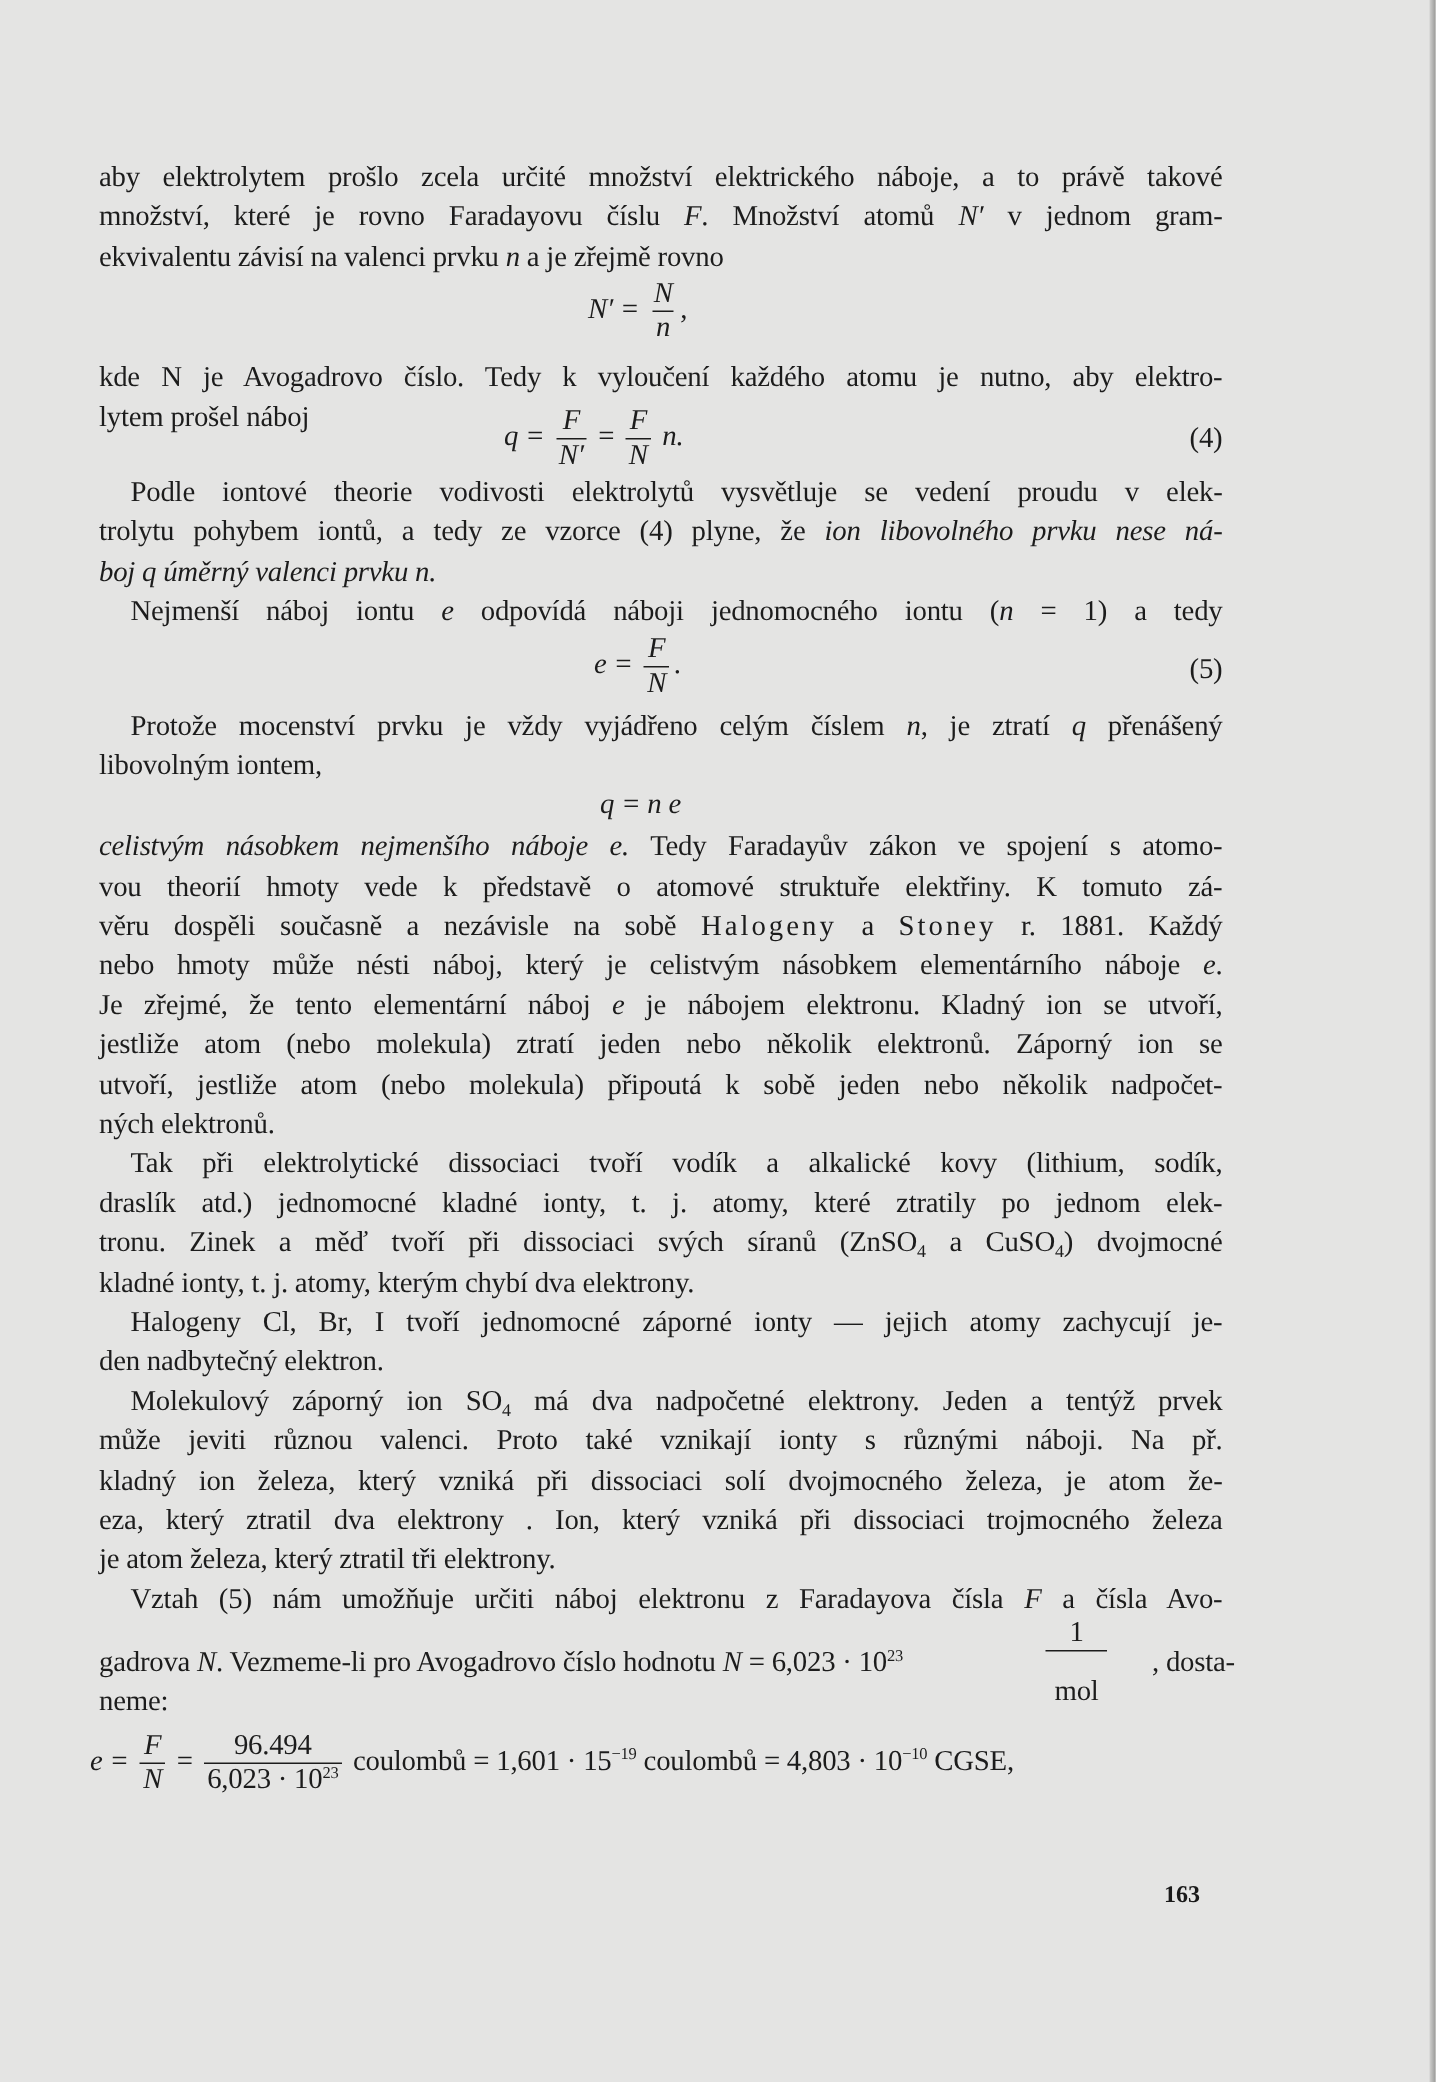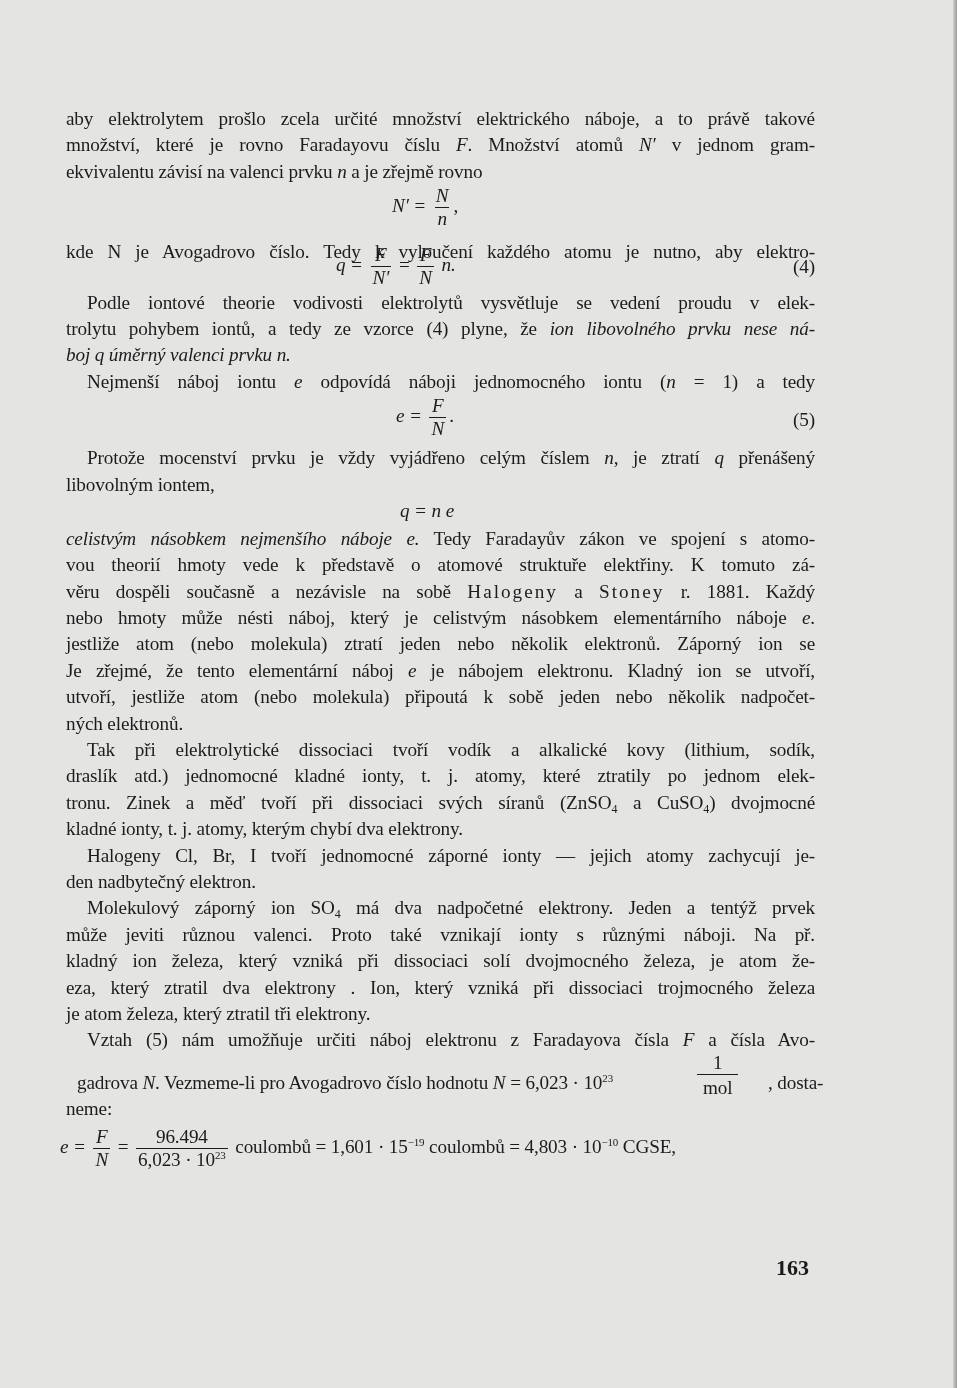--- a/index.html
+++ b/index.html
@@ -34,21 +34,21 @@
   .frac {
     display:inline-flex; flex-direction:column; align-items:center;
     vertical-align:middle; margin:0 3px;
   }
   .frac .num { line-height:22px; padding:0 2px; }
   .frac .den { line-height:22px; padding:0 2px; border-top:1px solid #1c1c1c; }
   .fx { position:absolute; white-space:nowrap; }
   .eqno { position:absolute; right:0; }
   .pagenum {
     position:absolute; left:776px; top:1255px;
-    font-size:22px; font-weight:bold; color:#1a1a1a;text-align:right;
+    font-size:16px; font-weight:bold; color:#1a1a1a;text-align:right;
   }
 </style>
 </head>
 <body>
 
 <div class="edge-right"></div>
 
 <div class="page">
 
   <span class="line">aby elektrolytem prošlo zcela určité množství elektrického náboje, a to právě takové</span>
@@ -59,20 +59,21 @@
     <div class="fx" style="left:326px; top:0px;">
       <span class="it">N′ =</span>
       <span class="frac">
           <span class="num it">N</span>
           <span class="den it">n</span>
         </span><span>,</span>
     </div>
   </div>
 
   <span class="line">kde N je Avogadrovo číslo. Tedy k vyloučení každého atomu je nutno, aby elektro-</span>
+  <span class="line last">lytem prošel náboj</span>
 
   <div class="formula" style="height:46px; margin-top:-22px;">
     <div class="fx" style="left:270px; top:0px;">
       <span class="it">q =</span>
       <span class="frac">
           <span class="num it">F</span>
           <span class="den it">N′</span>
         </span>
       <span>=</span>
       <span class="frac">
@@ -104,42 +105,42 @@
   <span class="line last">libovolným iontem,</span>
 
   <div class="formula" style="height:28px;">
     <div class="fx it" style="left:334px; top:0px;">q = n e</div>
   </div>
 
   <span class="line"><span class="it">celistvým násobkem nejmenšího náboje e.</span><span> Tedy Faradayův zákon ve spojení s atomo-</span></span>
   <span class="line">vou theorií hmoty vede k představě o atomové struktuře elektřiny. K tomuto zá-</span>
   <span class="line"><span>věru dospěli současně a nezávisle na sobě </span><span class="spaced">Halogeny</span><span> a </span><span class="spaced">Stoney</span><span> r. 1881. Každý</span></span>
   <span class="line"><span>nebo hmoty může nésti náboj, který je celistvým násobkem elementárního náboje </span><span class="it">e</span><span>.</span></span>
+  <span class="line"><span>Je zřejmé, že tento elementární náboj </span><span class="it">e</span><span> je nábojem elektronu. Kladný ion se utvoří,</span></span>
   <span class="line">jestliže atom (nebo molekula) ztratí jeden nebo několik elektronů. Záporný ion se</span>
-  <span class="line"><span>Je zřejmé, že tento elementární náboj </span><span class="it">e</span><span> je nábojem elektronu. Kladný ion se utvoří,</span></span>
   <span class="line">utvoří, jestliže atom (nebo molekula) připoutá k sobě jeden nebo několik nadpočet-</span>
   <span class="line last">ných elektronů.</span>
   <span class="line indent">Tak při elektrolytické dissociaci tvoří vodík a alkalické kovy (lithium, sodík,</span>
   <span class="line">draslík atd.) jednomocné kladné ionty, t. j. atomy, které ztratily po jednom elek-</span>
   <span class="line"><span>tronu. Zinek a měď tvoří při dissociaci svých síranů (ZnSO</span><sub>4</sub><span> a CuSO</span><sub>4</sub><span>) dvojmocné</span></span>
   <span class="line last">kladné ionty, t. j. atomy, kterým chybí dva elektrony.</span>
   <span class="line indent">Halogeny Cl, Br, I tvoří jednomocné záporné ionty — jejich atomy zachycují je-</span>
   <span class="line last">den nadbytečný elektron.</span>
   <span class="line indent"><span>Molekulový záporný ion SO</span><sub>4</sub><span> má dva nadpočetné elektrony. Jeden a tentýž prvek</span></span>
   <span class="line">může jeviti různou valenci. Proto také vznikají ionty s různými náboji. Na př.</span>
   <span class="line">kladný ion železa, který vzniká při dissociaci solí dvojmocného železa, je atom že-</span>
   <span class="line">eza, který ztratil dva elektrony . Ion, který vzniká při dissociaci trojmocného železa</span>
   <span class="line last">je atom železa, který ztratil tři elektrony.</span>
   <span class="line indent"><span>Vztah (5) nám umožňuje určiti náboj elektronu z Faradayova čísla </span><span class="it">F</span><span> a čísla Avo-</span></span>
 
   <div style="position:relative; height:36px; white-space:nowrap; margin-top:6px;">
-    <span style="position:absolute; left:11px; top:10px;text-align:center;"><span>gadrova </span><span class="it">N</span><span>. Vezmeme-li pro Avogadrovo číslo hodnotu </span><span class="it">N</span><span> = 6,023 · 10</span><sup>23</sup></span>
+    <span style="position:absolute; left:0; top:10px;text-align:center;"><span>gadrova </span><span class="it">N</span><span>. Vezmeme-li pro Avogadrovo číslo hodnotu </span><span class="it">N</span><span> = 6,023 · 10</span><sup>23</sup></span>
     <span class="frac" style="position:absolute; left:628px; top:-8px;">
         <span class="num">1</span>
-        <span class="den" style="padding:2px 6px;">mol</span>
+        <span class="den" style="padding:16px 6px;">mol</span>
       </span>
     <span style="position:absolute; left:686px; top:10px;margin-left:16px;">, dosta-</span>
   </div>
   <span class="line last" style="margin-top:0px;">neme:</span>
 
   <div class="formula" style="height:50px; margin-top:4px;">
     <div class="fx" style="left:-6px; top:0px;">
       <span class="it">e =</span>
       <span class="frac">
           <span class="num it">F</span>

